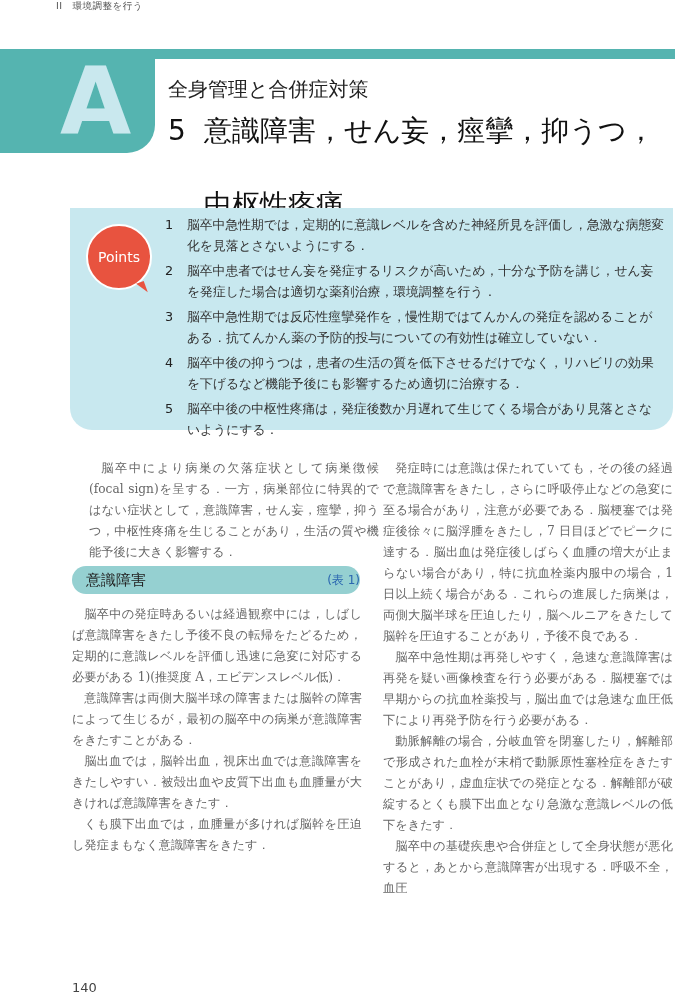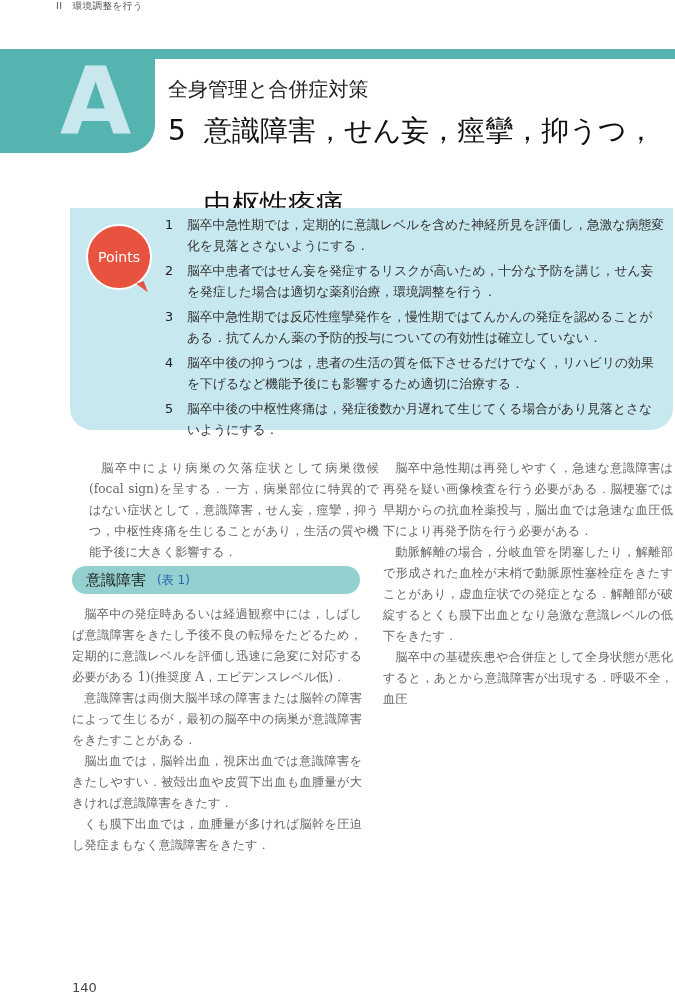--- a/index.html
+++ b/index.html
@@ -26,21 +26,21 @@
   .points-list li { display:flex; margin-bottom:4px; line-height:21px; }
   .points-list .pn { width:22px; flex:none; color:#222; }
   .points-list .pt { flex:1; }
 
   .col { position:absolute; width:290px; font-family:"DejaVu Serif", "Liberation Serif", serif; font-size:12.2px; color:#666; line-height:21px; text-align:justify; }
   .col-left { left:72px; top:458px;margin-left:17px; }
   .col-right { left:383px; top:458px; }
   .col p { margin:0; text-indent:1em; }
 
   .subhead { position:absolute; left:72px; top:566px; width:288px; height:28px; background:#95d0d1; border-radius:14px;
-             display:flex; align-items:center; padding-left:14px; box-sizing:border-box; }
+             display:flex; align-items:center; padding-left:14px; box-sizing:border-box;justify-content:space-between; }
   .subhead .h { font-size:15px; color:#222; font-family:"DejaVu Sans", sans-serif; }
   .subhead .ref { font-size:12px; color:#2a66b0; margin-left:11px; font-family:"DejaVu Sans", sans-serif; }
   .col-left-2 { left:72px; top:604px; }
   .page-num { position:absolute; left:72px; top:980px; font-size:13px; color:#444; }
 </style>
 </head>
 <body>
 
 <div class="running-head">II　環境調整を行う</div>
 
@@ -91,18 +91,19 @@
 </div>
 
 <div class="col col-left-2">
   <p>脳卒中の発症時あるいは経過観察中には，しばしば意識障害をきたし予後不良の転帰をたどるため，定期的に意識レベルを評価し迅速に急変に対応する必要がある 1)(推奨度 A，エビデンスレベル低)．</p>
   <p>意識障害は両側大脳半球の障害または脳幹の障害によって生じるが，最初の脳卒中の病巣が意識障害をきたすことがある．</p>
   <p>脳出血では，脳幹出血，視床出血では意識障害をきたしやすい．被殻出血や皮質下出血も血腫量が大きければ意識障害をきたす．</p>
   <p>くも膜下出血では，血腫量が多ければ脳幹を圧迫し発症まもなく意識障害をきたす．</p>
 </div>
 
 <div class="col col-right">
+  <p>発症時には意識は保たれていても，その後の経過で意識障害をきたし，さらに呼吸停止などの急変に至る場合があり，注意が必要である．脳梗塞では発症後徐々に脳浮腫をきたし，7 日目ほどでピークに達する．脳出血は発症後しばらく血腫の増大が止まらない場合があり，特に抗血栓薬内服中の場合，1 日以上続く場合がある．これらの進展した病巣は，両側大脳半球を圧迫したり，脳ヘルニアをきたして脳幹を圧迫することがあり，予後不良である．</p>
   <p>脳卒中急性期は再発しやすく，急速な意識障害は再発を疑い画像検査を行う必要がある．脳梗塞では早期からの抗血栓薬投与，脳出血では急速な血圧低下により再発予防を行う必要がある．</p>
   <p>動脈解離の場合，分岐血管を閉塞したり，解離部で形成された血栓が末梢で動脈原性塞栓症をきたすことがあり，虚血症状での発症となる．解離部が破綻するとくも膜下出血となり急激な意識レベルの低下をきたす．</p>
   <p>脳卒中の基礎疾患や合併症として全身状態が悪化すると，あとから意識障害が出現する．呼吸不全，血圧</p>
 </div>
 
 <div class="page-num">140</div>
 
 </body></html>

